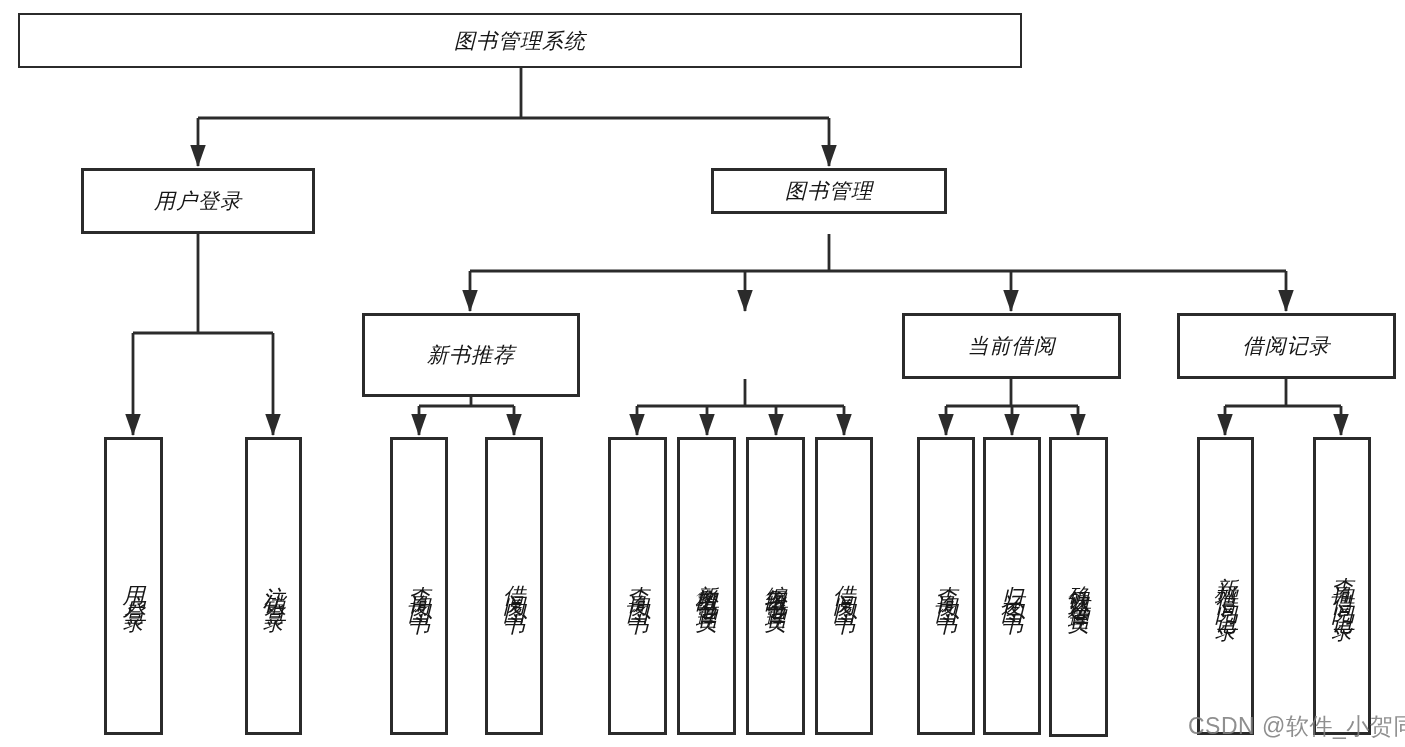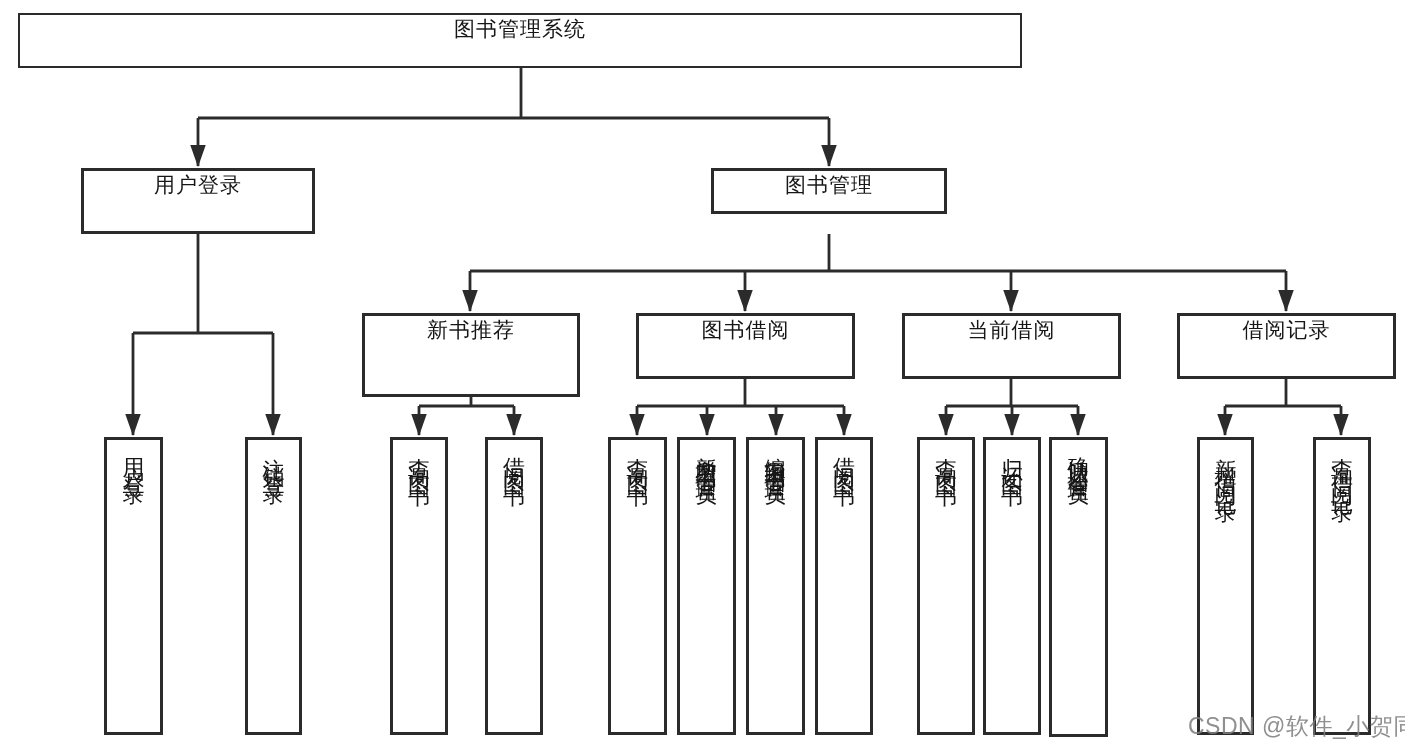--- a/index.html
+++ b/index.html
@@ -11,24 +11,25 @@
     font-family: "Liberation Sans", sans-serif;
     overflow: hidden;
   }
   svg.wires { position: absolute; left: 0; top: 0; z-index: 1; }
   .node {
     position: absolute;
     box-sizing: border-box;
     background: #ffffff;
     border: 3px solid #2b2b2b;
     display: flex;
-    align-items: flex-start;
+    align-items: center;
     justify-content: center;
     z-index: 2;
     color: #161616;
+    font-style: italic;
   }
   .node.root { border-width: 2px; }
   .node.h span {
     font-size: 21px;
     letter-spacing: 1px;
     white-space: nowrap;
     color: #161616;
   }
   .node.v .vtext {
     writing-mode: vertical-rl;
@@ -107,23 +108,20 @@
   <div class="node h" style="left:81px;top:168px;width:234px;height:66px">
     <span>用户登录</span>
   </div>
   <div class="node h" style="left:711px;top:168px;width:236px;height:46px">
     <span>图书管理</span>
   </div>
 
   <div class="node h" style="left:362px;top:313px;width:218px;height:84px">
     <span>新书推荐</span>
   </div>
-  <div class="node h" style="left:636px;top:313px;width:219px;height:66px">
-    <span>图书借阅</span>
-  </div>
   <div class="node h" style="left:902px;top:313px;width:219px;height:66px">
     <span>当前借阅</span>
   </div>
   <div class="node h" style="left:1177px;top:313px;width:219px;height:66px">
     <span>借阅记录</span>
   </div>
 
   <div class="node v" style="left:104px;top:437px;width:59px;height:298px">
     <span class="vtext">用户登录</span>
   </div>

